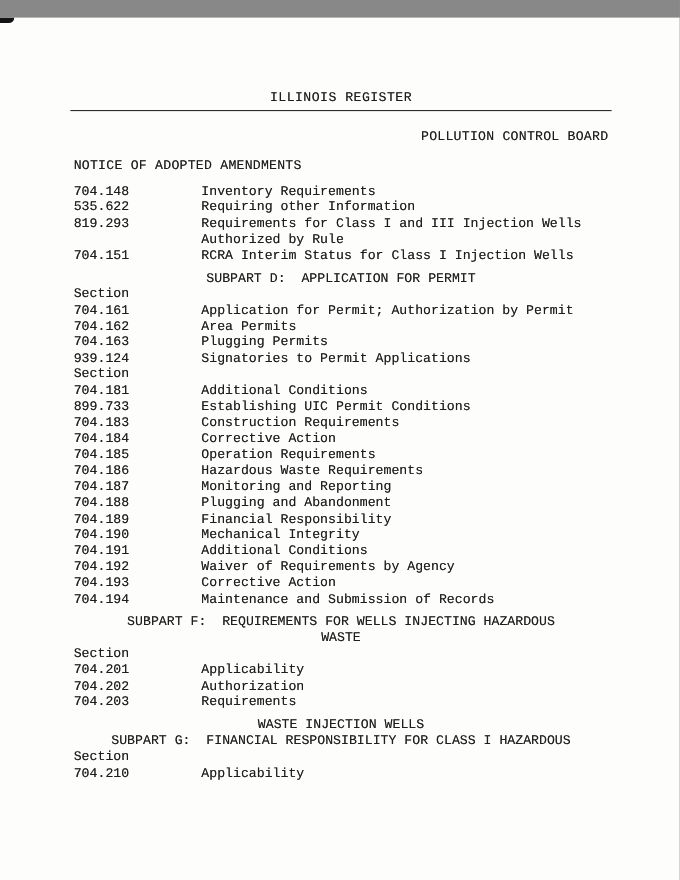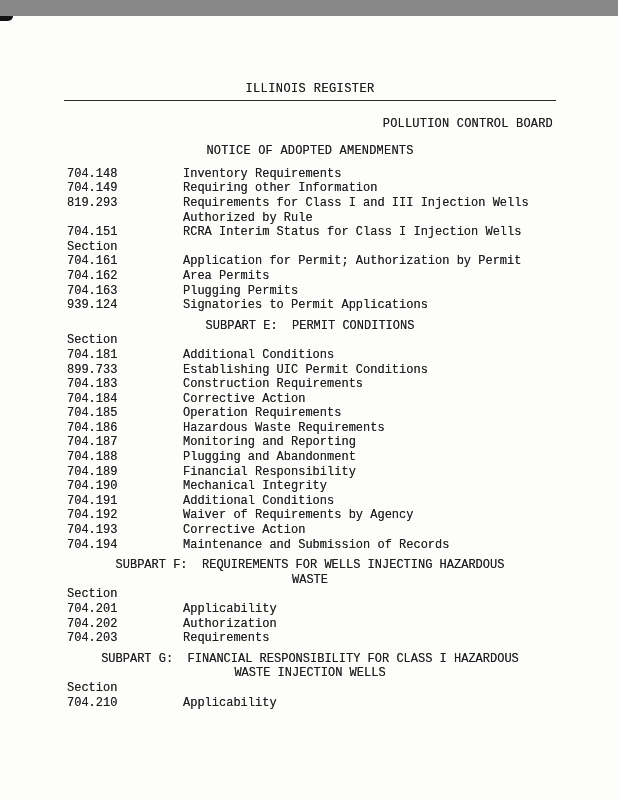--- a/index.html
+++ b/index.html
@@ -15,21 +15,21 @@
     line-height: 14.6px;
     overflow: hidden;
     text-shadow: 0 0 0.35px rgba(30,30,30,0.65);
   }
   .content { padding: 66px 65px 0 67px; }
 
   .register-title { text-align: center; letter-spacing: 0.4px; }
   .header-rule { margin: 3px -3px 0 -3px; border-bottom: 1.6px solid #2b2b2b; }
 
   .board-title  { margin-top: 16px; text-align: right; letter-spacing: 0.2px; }
-  .notice-title { margin-top: 13px; text-align: center; letter-spacing: 0.2px; }
+  .notice-title { margin-top: 13px; text-align: left; letter-spacing: 0.2px; }
 
   .toc { margin-top: 8px; }
 
   .subpart-heading { margin-top: 6px; text-align: center; }
   .heading-line { white-space: pre-wrap; }
 
   .section-label { text-align: left; }
 
   .entry { display: flex; gap: 45px; }
   .entry-num { flex: none; width: 71px; }
@@ -61,37 +61,40 @@
     <div class="toc">
   <section class="block">
 
     <div class="entries">
   <div class="entry">
     <span class="entry-num">704.148</span>
     <span class="entry-title">Inventory Requirements</span>
   </div>
 
   <div class="entry">
-    <span class="entry-num">704.149</span>
+    <span class="entry-num">535.622</span>
     <span class="entry-title">Requiring other Information</span>
   </div>
 
   <div class="entry">
     <span class="entry-num">819.293</span>
     <span class="entry-title">Requirements for Class I and III Injection Wells Authorized by Rule</span>
   </div>
 
   <div class="entry">
     <span class="entry-num">704.151</span>
     <span class="entry-title">RCRA Interim Status for Class I Injection Wells</span>
   </div>
 </div>
   </section>
 
   <section class="block">
+    <div class="subpart-heading">
+            <div class="heading-line">SUBPART D:  APPLICATION FOR PERMIT</div>
+          </div>
     <div class="section-label">Section</div>
     <div class="entries">
   <div class="entry">
     <span class="entry-num">704.161</span>
     <span class="entry-title">Application for Permit; Authorization by Permit</span>
   </div>
 
   <div class="entry">
     <span class="entry-num">704.162</span>
     <span class="entry-title">Area Permits</span>
@@ -103,23 +106,20 @@
   </div>
 
   <div class="entry">
     <span class="entry-num">939.124</span>
     <span class="entry-title">Signatories to Permit Applications</span>
   </div>
 </div>
   </section>
 
   <section class="block">
-    <div class="subpart-heading">
-            <div class="heading-line">SUBPART E:  PERMIT CONDITIONS</div>
-          </div>
     <div class="section-label">Section</div>
     <div class="entries">
   <div class="entry">
     <span class="entry-num">704.181</span>
     <span class="entry-title">Additional Conditions</span>
   </div>
 
   <div class="entry">
     <span class="entry-num">899.733</span>
     <span class="entry-title">Establishing UIC Permit Conditions</span>
@@ -206,22 +206,22 @@
 
   <div class="entry">
     <span class="entry-num">704.203</span>
     <span class="entry-title">Requirements</span>
   </div>
 </div>
   </section>
 
   <section class="block">
     <div class="subpart-heading">
+            <div class="heading-line">WASTE INJECTION WELLS</div>
             <div class="heading-line">SUBPART G:  FINANCIAL RESPONSIBILITY FOR CLASS I HAZARDOUS</div>
-            <div class="heading-line">WASTE INJECTION WELLS</div>
           </div>
     <div class="section-label">Section</div>
     <div class="entries">
   <div class="entry">
     <span class="entry-num">704.210</span>
     <span class="entry-title">Applicability</span>
   </div>
 </div>
   </section>
 </div>

